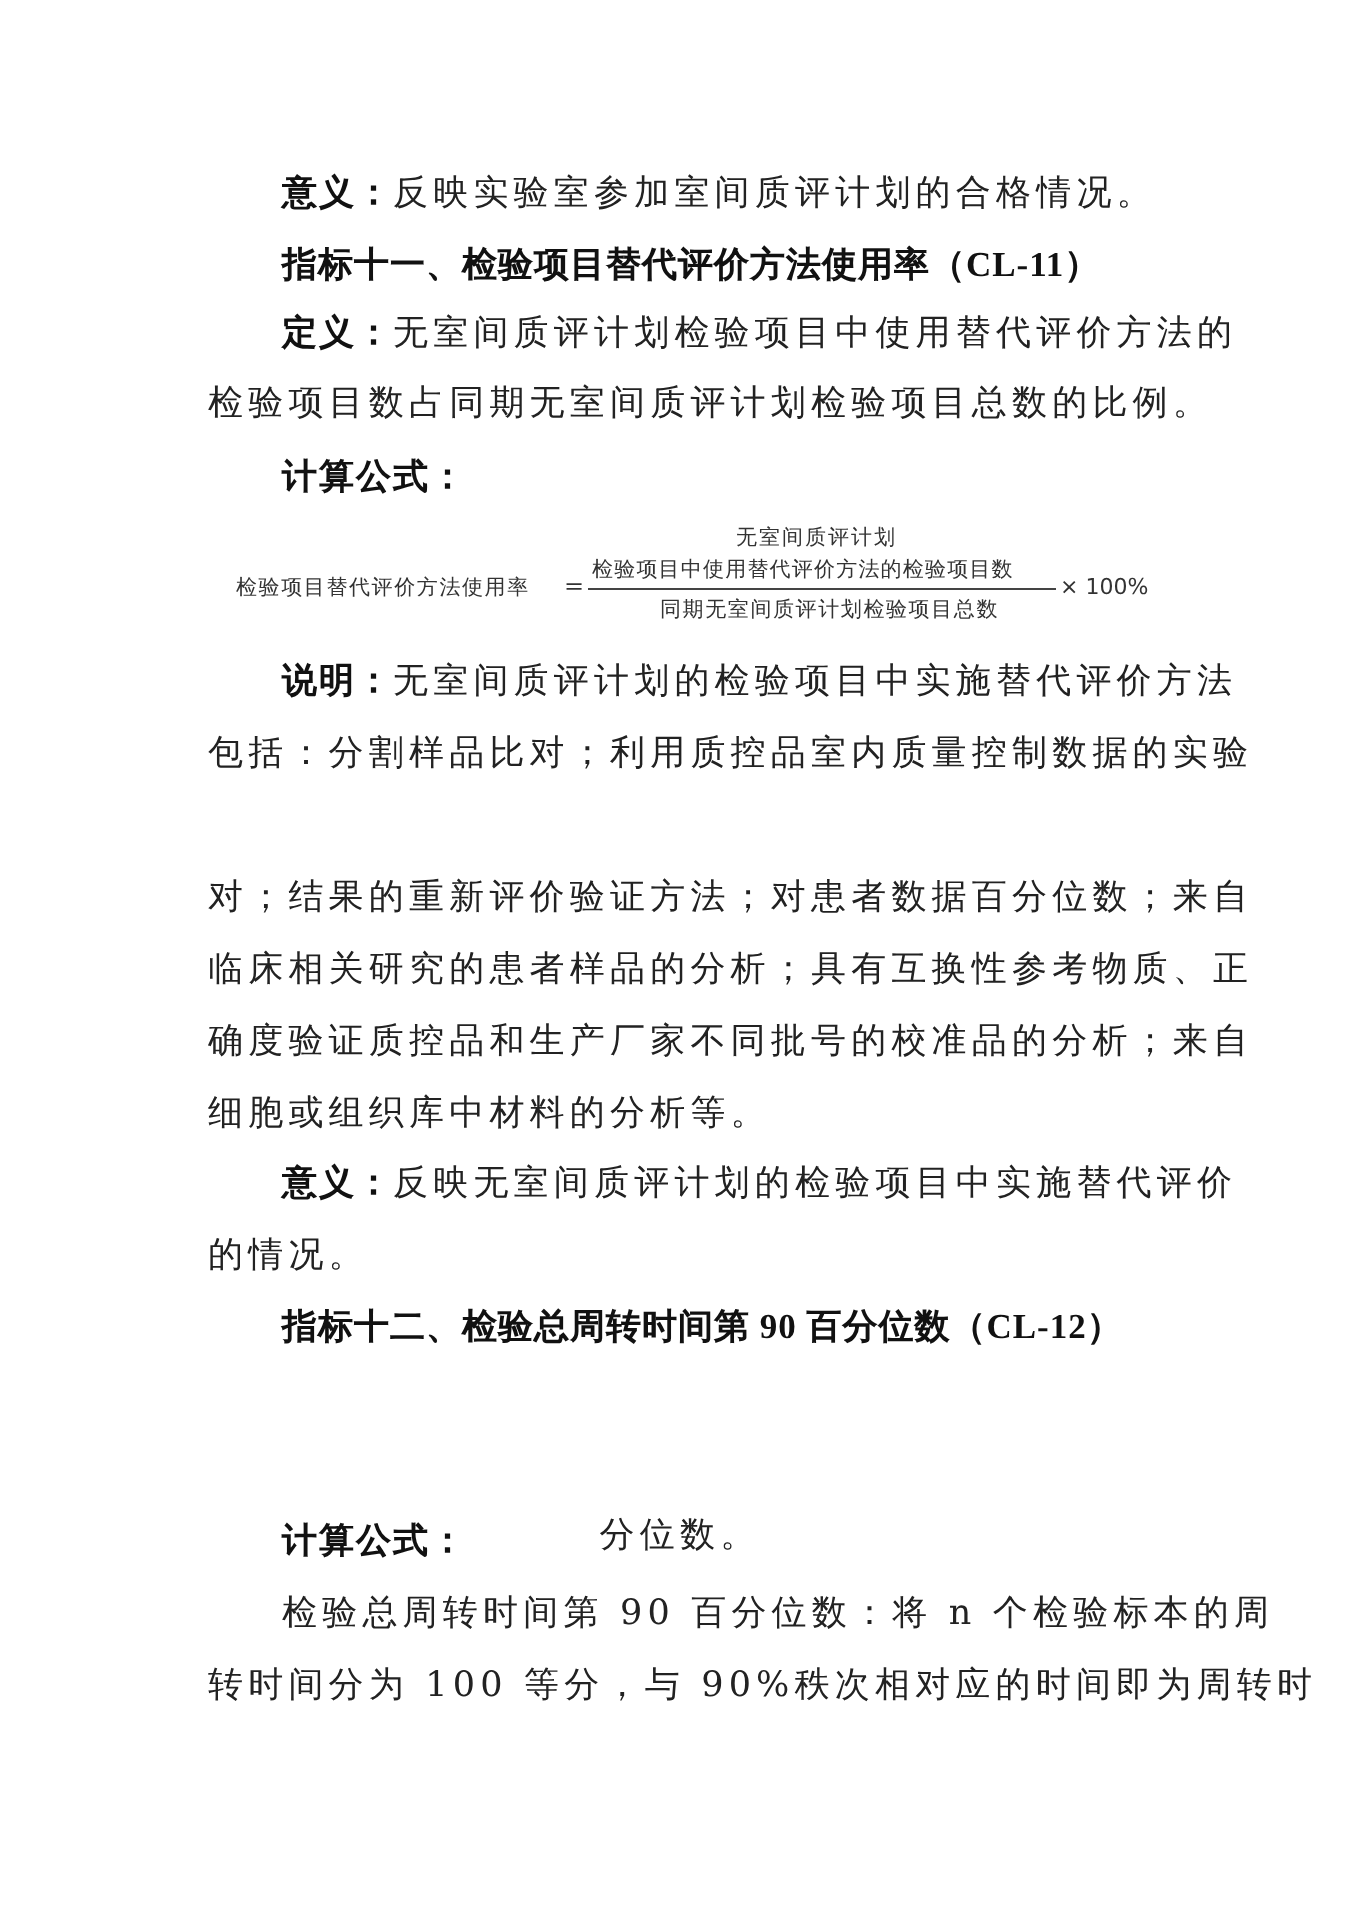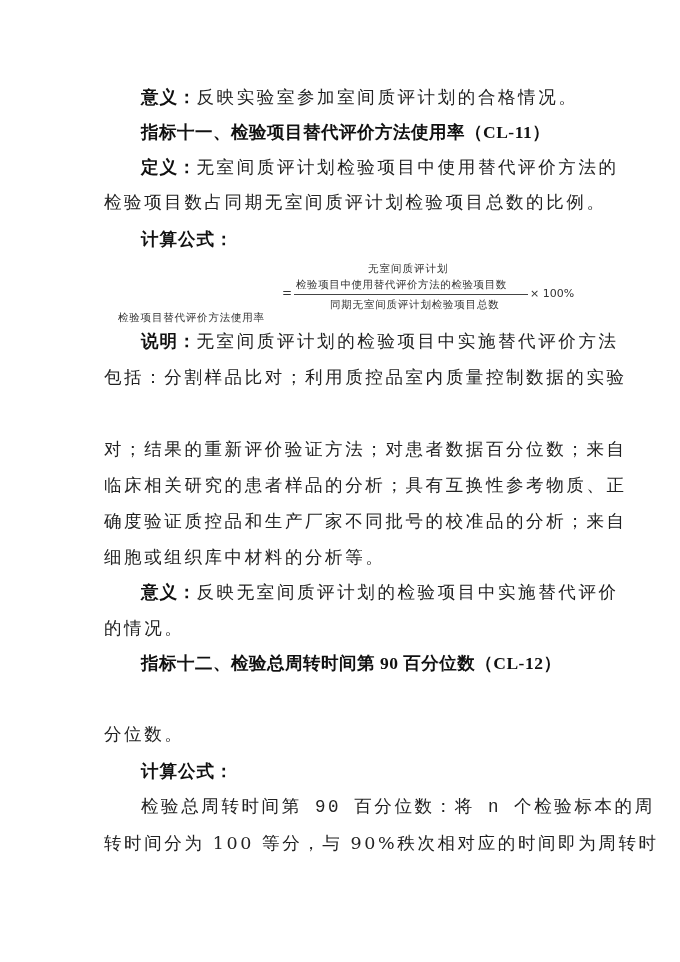--- a/index.html
+++ b/index.html
@@ -7,21 +7,21 @@
          font-family: "DejaVu Serif", "Liberation Serif", serif; color: #1a1a1a; }
   .page { position: absolute; left: 0; top: 0; width: 551px; height: 962px; }
   .line { position: absolute; left: 104px; width: 472px; font-size: 17.5px; line-height: 22px;
           letter-spacing: 2.6px; white-space: nowrap; color: #222; }
   .indent { left: 141px; width: 436px; }
   .b { font-family: "DejaVu Sans", "Liberation Sans", sans-serif; font-weight: bold; letter-spacing: 1px; color: #111; }
   .heading { font-family: Liberation Serif, serif; font-weight: bold; letter-spacing: 0.5px; color: #111; font-size: 17.5px; }
   .formula { position: absolute; left: 118px; top: 262px; width: 460px; height: 50px;
              font-family: "DejaVu Serif", "Liberation Serif", serif; color: #333; font-size: 10.5px; }
   .f-top { position: absolute; left: 250px; top: 0; letter-spacing: 1px; }
-  .f-lhs { position: absolute; left: 0; top: 25px; letter-spacing: 0.8px; margin-top: 24px; }
+  .f-lhs { position: absolute; left: 0; top: 25px; letter-spacing: 0.8px; }
   .f-eq { position: absolute; left: 164px; top: 24px; font-size: 12px; }
   .f-num { position: absolute; left: 178px; top: 16px; letter-spacing: 0.6px; }
   .f-bar { position: absolute; left: 176px; top: 32px; width: 234px; height: 1px; background: #444; }
   .f-den { position: absolute; left: 212px; top: 36px; letter-spacing: 0.8px; }
   .f-times { position: absolute; left: 412px; top: 25px; font-family: "DejaVu Sans", "Liberation Sans", sans-serif; font-size: 11px; }
 </style>
 </head>
 <body>
 
 <div class="page">
@@ -58,20 +58,20 @@
   <div class="line" style="top:510px;">确度验证质控品和生产厂家不同批号的校准品的分析；来自</div>
   <div class="line" style="top:546px;">细胞或组织库中材料的分析等。</div>
 
   <div class="line indent" style="top:581px;">
     <span class="b">意义：</span><span>反映无室间质评计划的检验项目中实施替代评价</span>
   </div>
   <div class="line" style="top:617px;">的情况。</div>
 
   <div class="line indent heading" style="top:652px;">指标十二、检验总周转时间第 90 百分位数（CL-12）</div>
 
-  <div class="line" style="top:723px;">分位数。</div>
+  <div class="line" style="top:757px;text-align:center;">分位数。</div>
 
   <div class="line indent b" style="top:760px;">计算公式：</div>
 
-  <div class="line indent" style="top:796px;font-family:Liberation Mono, monospace;">检验总周转时间第 90 百分位数：将 n 个检验标本的周</div>
+  <div class="line indent" style="top:796px;">检验总周转时间第 90 百分位数：将 n 个检验标本的周</div>
   <div class="line" style="top:832px;">转时间分为 100 等分，与 90%秩次相对应的时间即为周转时</div>
 
 </div>
 
 </body></html>

